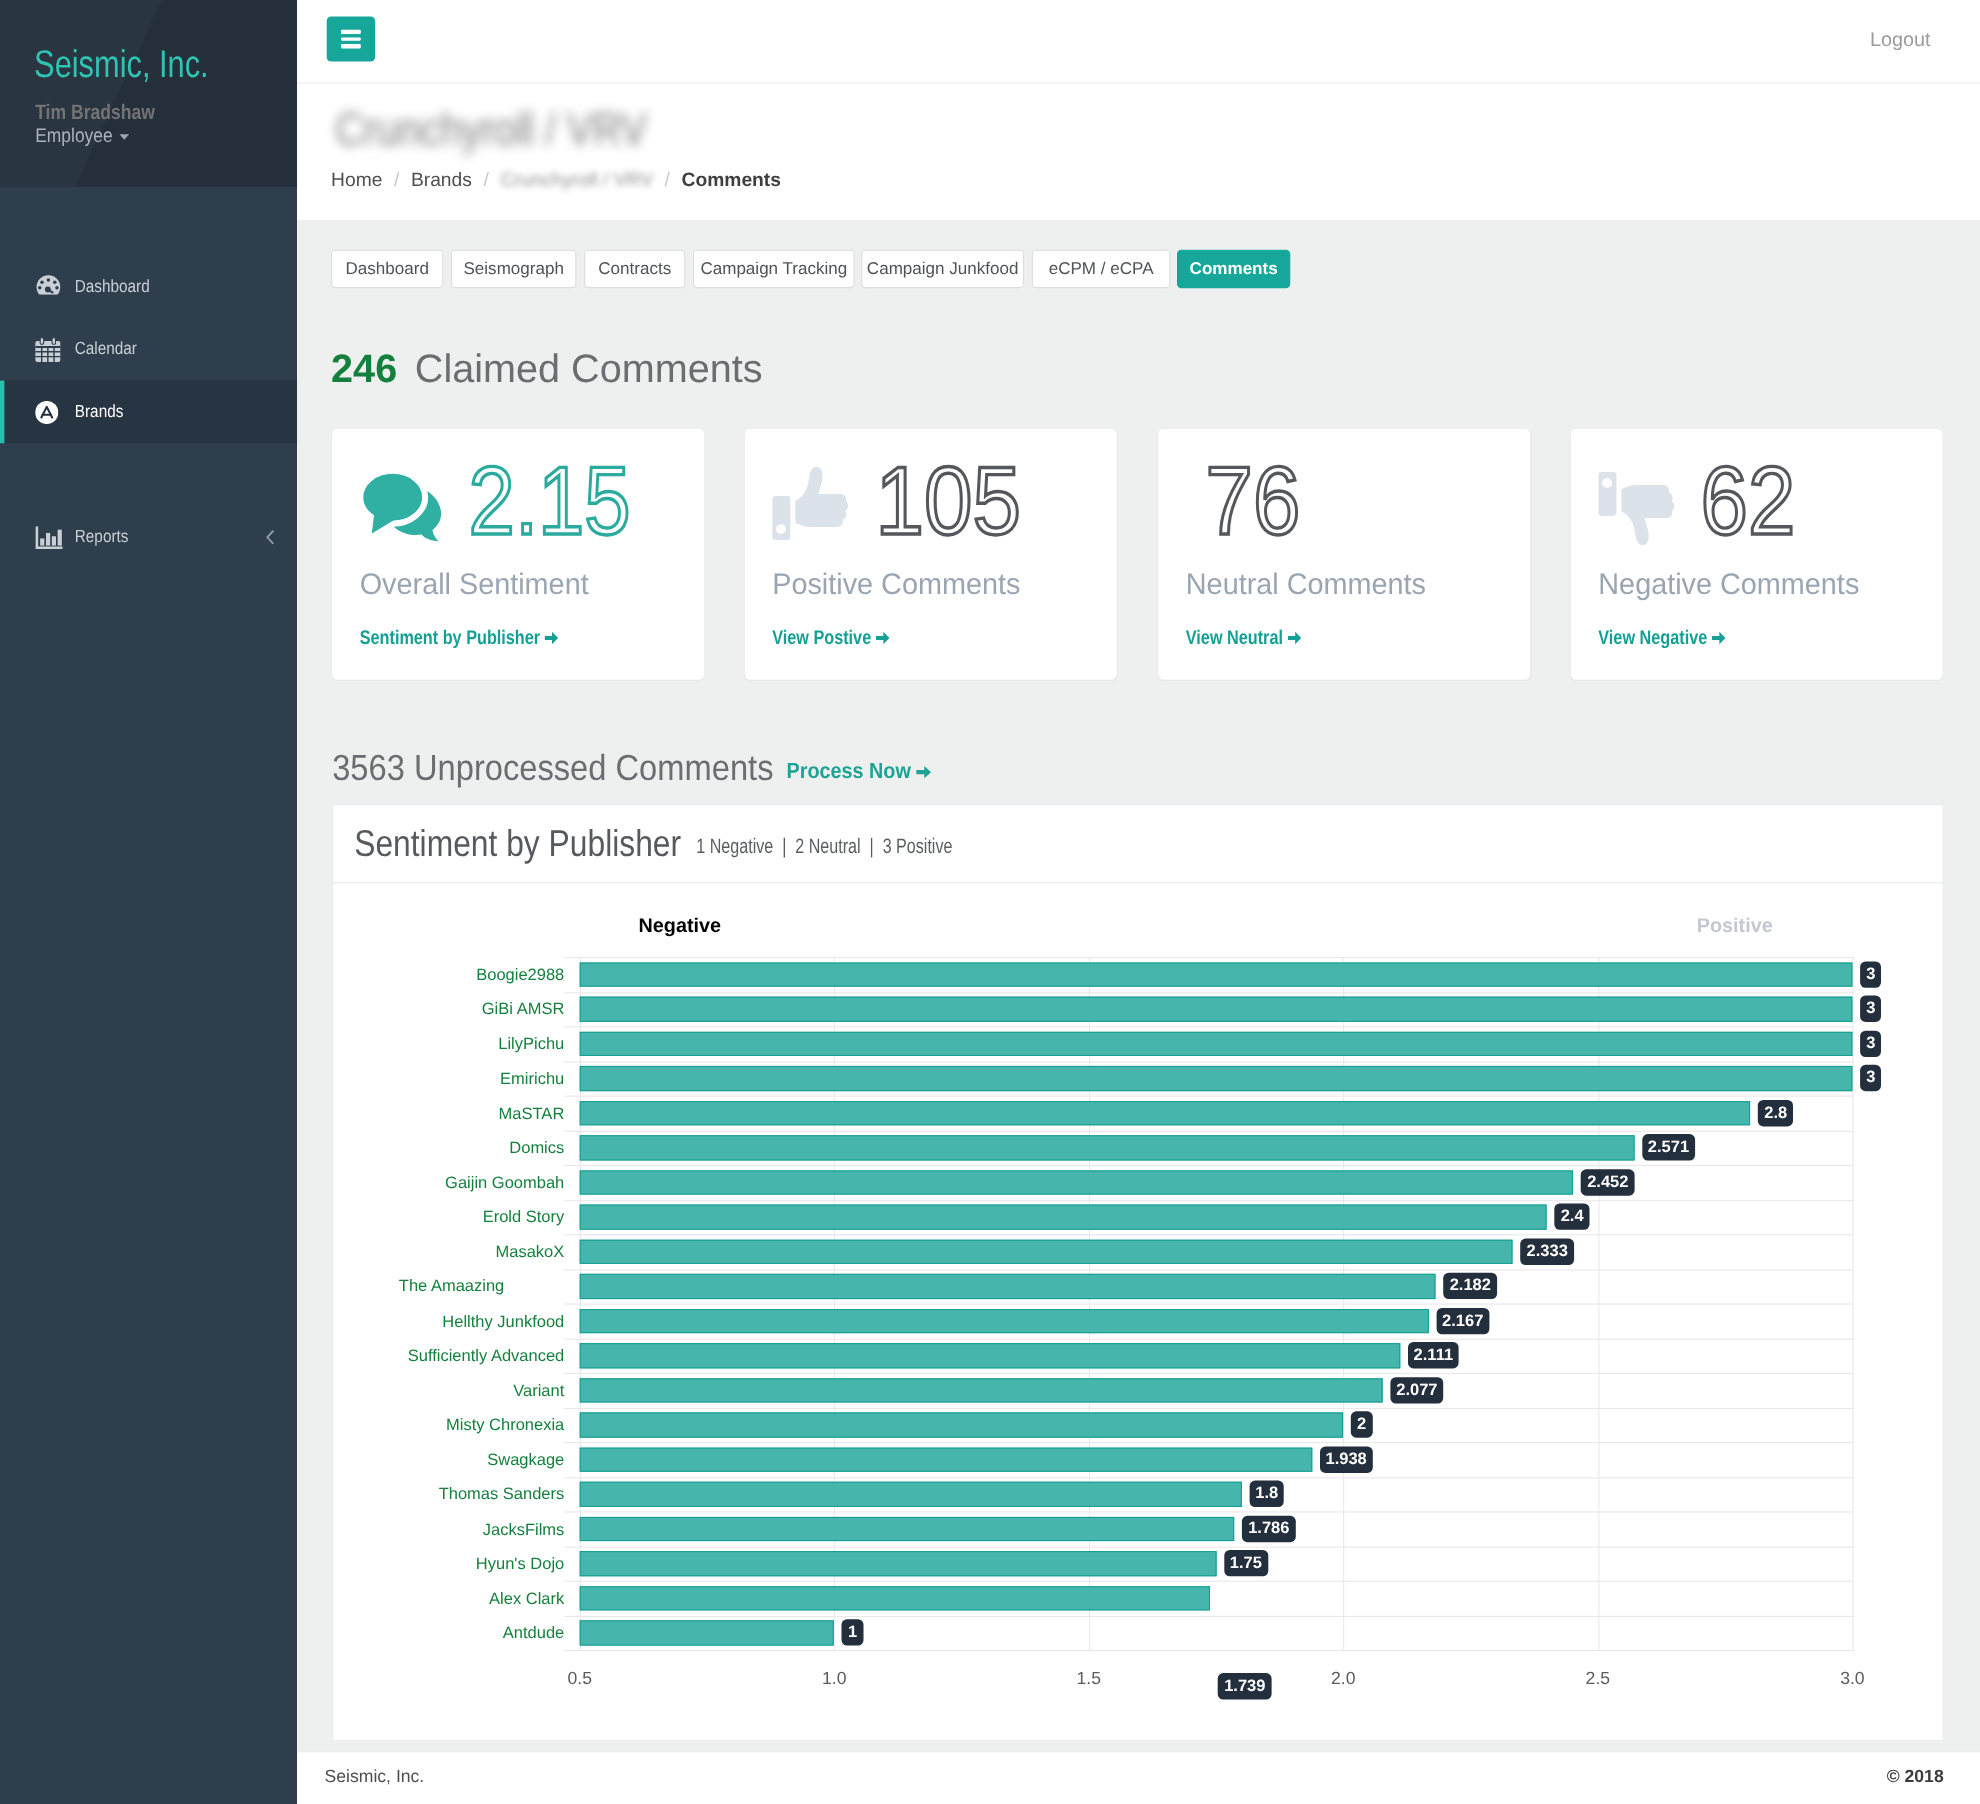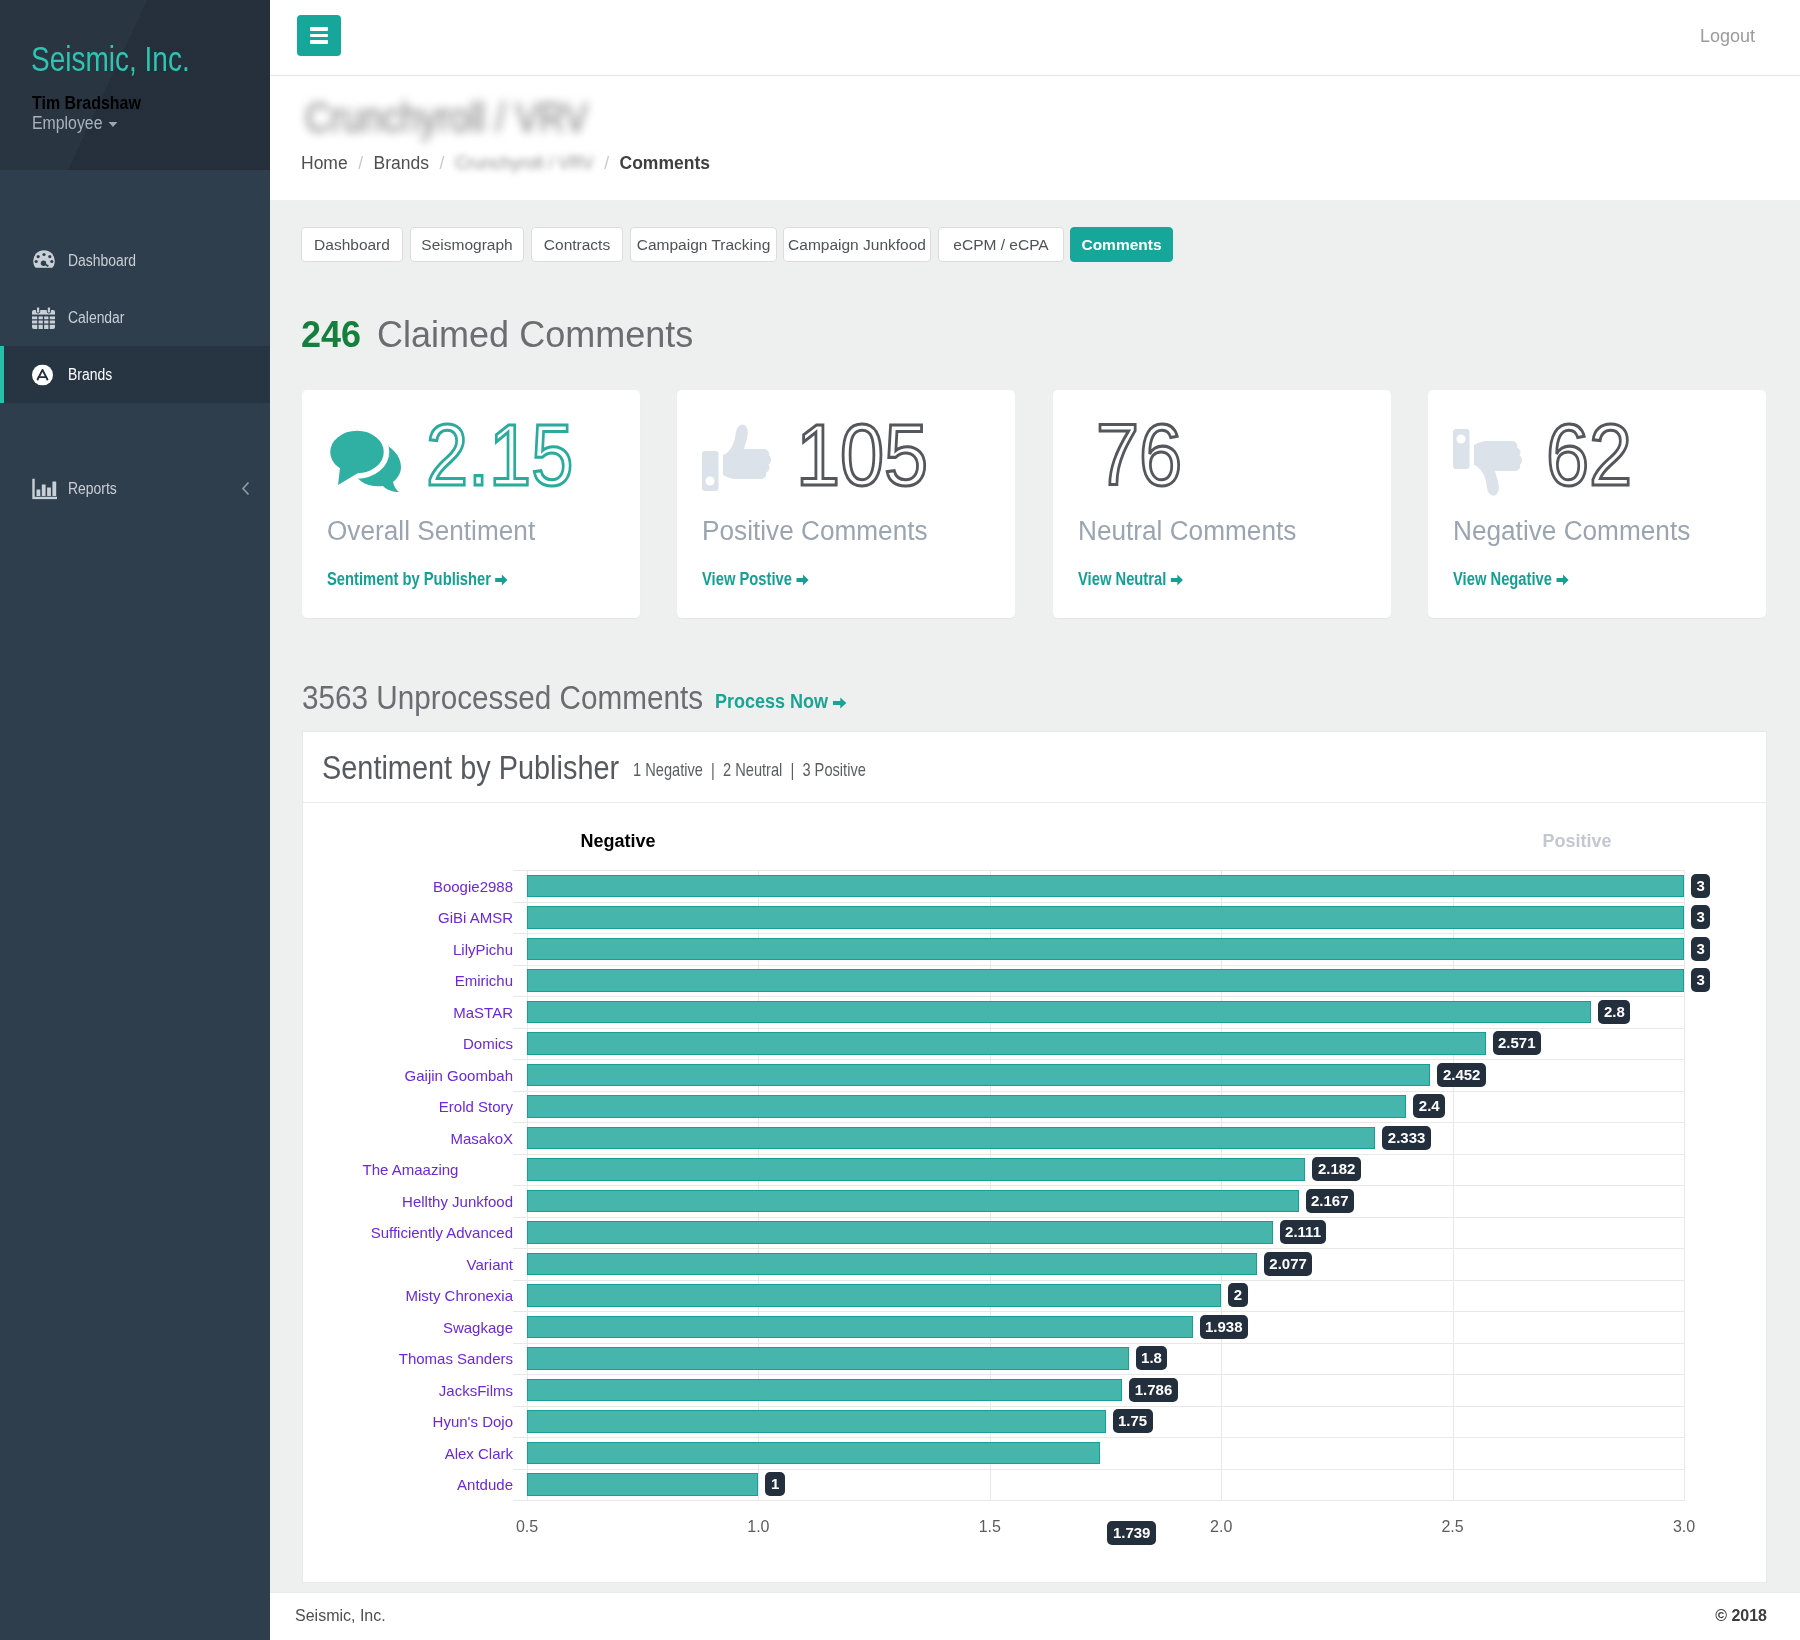--- a/index.html
+++ b/index.html
@@ -7,21 +7,21 @@
 #page { position:relative; width:1800px; height:1640px; overflow:hidden; }
 .abs { position:absolute; }
 
 
 #sidebar { position:absolute; left:0; top:0; width:270px; height:1640px; background:#2f3e4c; }
 #sideheader { position:absolute; left:0; top:0; width:270px; height:170px; background:#26313e;
   background-image: linear-gradient(115deg, rgba(255,255,255,0.018) 0%, rgba(255,255,255,0.018) 42%, rgba(0,0,0,0.035) 42.2%, rgba(0,0,0,0.035) 100%);
 }
 .sx { display:inline-block; transform-origin:0 0; white-space:nowrap; }
 #brandtitle { position:absolute; left:31px; top:39px; font-size:35px; color:#2fc3b1; }
-#username { position:absolute; left:32px; top:92px; font-size:19px; font-weight:bold; color:#000000; }
+#username { position:absolute; left:32px; top:92px; font-size:19px; font-weight:bold; color:#737373; }
 #userrole { position:absolute; left:32px; top:113px; font-size:18px; color:#a9b3bc; }
 .caret-down { display:inline-block; width:0; height:0; border-left:5px solid transparent; border-right:5px solid transparent; border-top:5px solid #9aa6b0; margin-left:7px; vertical-align:2px; }
 
 .menu-item { position:absolute; left:0; width:270px; height:57px; color:#c8cfd6; font-size:16px; }
 .menu-item .mi-icon { position:absolute; left:32px; top:50%; transform:translateY(-50%); width:26px; display:flex; justify-content:flex-start; }
 .menu-item .mi-text { position:absolute; left:68px; top:50%; transform:translateY(-50%) scaleX(0.87); transform-origin:0 50%; white-space:nowrap; }
 .menu-item .chev { position:absolute; right:20px; top:21px; }
 .menu-item.active { background:#273442; color:#ffffff; }
 .menu-item.active::before { content:""; position:absolute; left:0; top:0; width:4px; height:57px; background:#2abfab; }
 
@@ -61,21 +61,21 @@
 
 #panel { position:absolute; left:302px; top:731px; width:1465px; height:852px; background:#ffffff; border:1px solid #e6e9ed; }
 #panelhead { position:absolute; left:302px; top:731px; width:1465px; height:72px; border-bottom:1px solid #e6e9ed; }
 #paneltitle { position:absolute; left:322px; top:750px; font-size:34px; line-height:34px; color:#565a5e; }
 #panelsmall { position:absolute; left:633px; top:760px; font-size:19px; line-height:19px; color:#5a5e62; }
 #chneg { position:absolute; left:558px; top:831px; width:120px; text-align:center; font-size:18px; font-weight:bold; color:#000000; }
 #chpos { position:absolute; left:1517px; top:831px; width:120px; text-align:center; font-size:18px; font-weight:bold; color:#c3c8d0; }
 .gridv { position:absolute; top:870px; width:1px; height:631px; background:#e8e8e8; }
 .rowline { position:absolute; left:513px; width:1172px; height:1px; background:#e8e8e8; }
 .bar { position:absolute; height:22.5px; background:#46b5ab; border:1px solid #16a095; }
-.blabel { position:absolute; width:205px; left:308px; text-align:right; font-size:15px; color:#6d28d9; }
+.blabel { position:absolute; width:205px; left:308px; text-align:right; font-size:15px; color:#15803d; }
 .badge { position:absolute; height:24px; line-height:24px; background:#232f3c; color:#ffffff; font-size:15px; font-weight:bold; border-radius:5px; padding:0 5.5px; }
 .xlab { position:absolute; top:1518px; width:60px; margin-left:-30px; text-align:center; font-size:16px; color:#5c5c5c; }
 </style>
 </head>
 <body>
 <div id="page">
   <div id="sidebar"></div>
   <div id="sideheader"></div>
   <div id="brandtitle"><span class="sx" style="transform:scaleX(0.8);">Seismic, Inc.</span></div>
   <div id="username"><span class="sx" style="transform:scaleX(0.84);">Tim Bradshaw</span></div>

